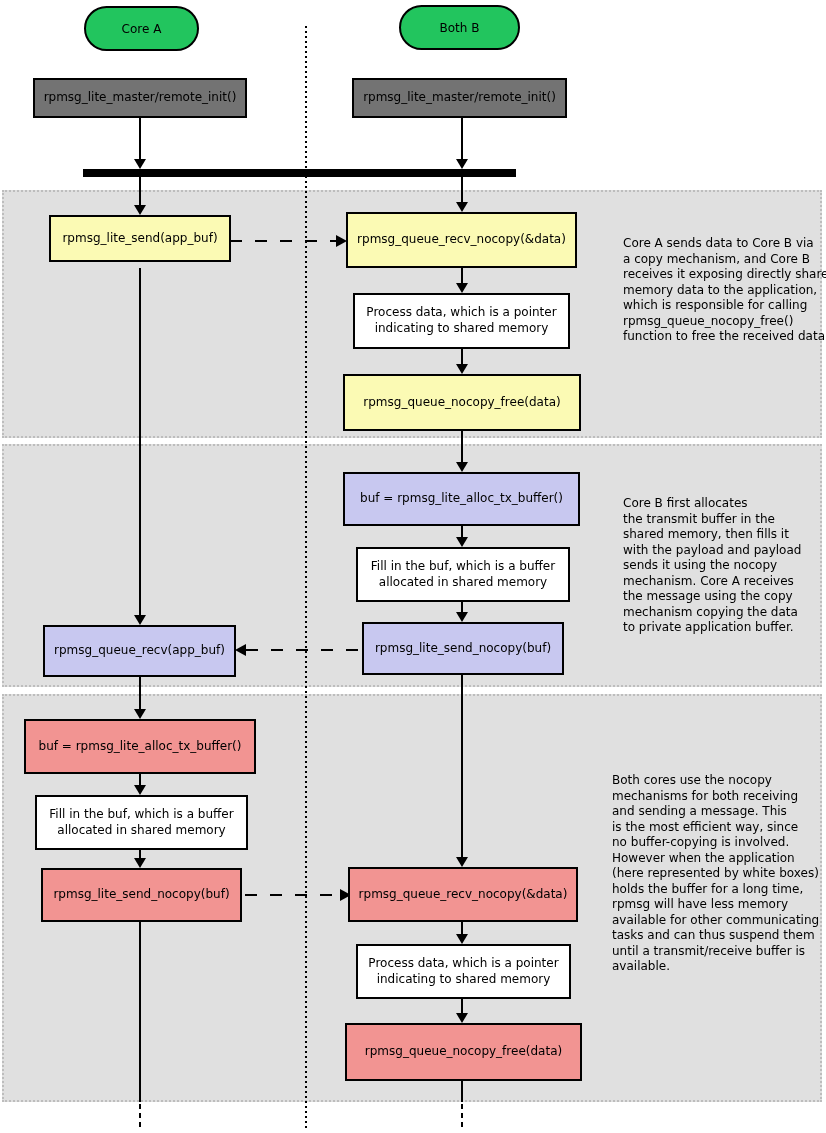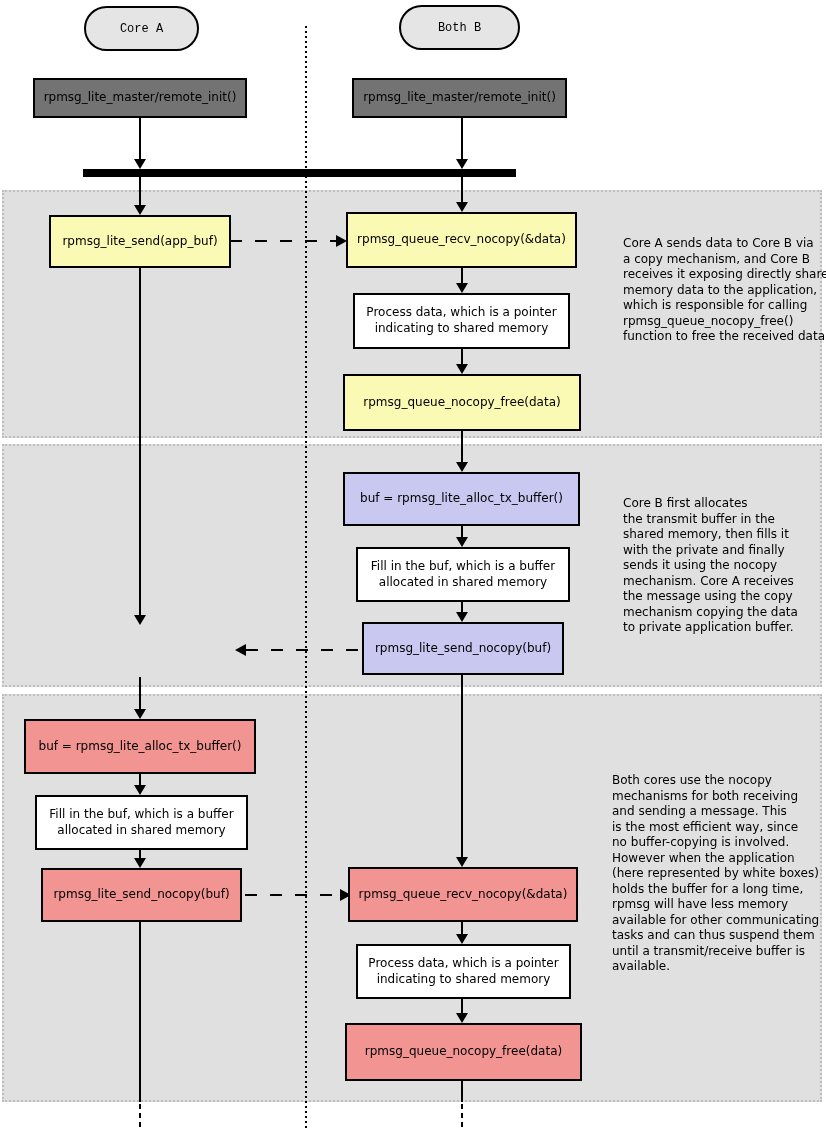--- a/index.html
+++ b/index.html
@@ -23,23 +23,23 @@
   .ah-r{position:absolute;width:0;height:0;border-top:6px solid transparent;
         border-bottom:6px solid transparent;border-left:11px solid #000;}
   .ah-l{position:absolute;width:0;height:0;border-top:6px solid transparent;
         border-bottom:6px solid transparent;border-right:11px solid #000;}
   .bar{position:absolute;background:#000;}
 
   
   .node{position:absolute;border:2px solid #000;box-sizing:border-box;
         display:flex;align-items:center;justify-content:center;text-align:center;
         font-size:12px;line-height:1.3;white-space:pre-line;padding:2px;}
-  .oval{position:absolute;border:2px solid #000;border-radius:23px;background:#e5e5e5;
+  .oval{position:absolute;border:2px solid #000;border-radius:23px;background:#22c55e;
         box-sizing:border-box;display:flex;align-items:center;justify-content:center;
-        font-size:12px;font-family:Liberation Mono, monospace;}
+        font-size:12px;}
   .c-green{background:#737373;}
   .c-yellow{background:#fbfab4;}
   .c-lav{background:#c8c8f0;}
   .c-red{background:#f29492;}
   .c-white{background:#ffffff;}
 
   
   .ann{position:absolute;font-size:12px;line-height:15.5px;white-space:pre;color:#000;}
 </style>
 </head>
@@ -103,51 +103,52 @@
   <div class="oval" style="left:84px;top:6px;width:115px;height:45px;">
     <span>Core A</span>
   </div>
   <div class="oval" style="left:399px;top:5px;width:121px;height:45px;">
     <span>Both B</span>
   </div>
 
   <div class="node c-green" style="left:33px;top:78px;width:214px;height:40px;">rpmsg_lite_master/remote_init()</div>
   <div class="node c-green" style="left:352px;top:78px;width:215px;height:40px;">rpmsg_lite_master/remote_init()</div>
 
-  <div class="node c-yellow" style="left:49px;top:215px;width:182px;height:53px;">rpmsg_lite_send(app_buf)</div>
+  <div class="node c-yellow" style="left:49px;top:215px;width:182px;height:47px;">rpmsg_lite_send(app_buf)</div>
   <div class="node c-yellow" style="left:346px;top:212px;width:231px;height:56px;">rpmsg_queue_recv_nocopy(&amp;data)</div>
   <div class="node c-white" style="left:353px;top:293px;width:217px;height:56px;">Process data, which is a pointer
 indicating to shared memory</div>
   <div class="node c-yellow" style="left:343px;top:374px;width:238px;height:57px;">rpmsg_queue_nocopy_free(data)</div>
 
   <div class="node c-lav" style="left:343px;top:472px;width:237px;height:54px;">buf = rpmsg_lite_alloc_tx_buffer()</div>
   <div class="node c-white" style="left:356px;top:547px;width:214px;height:55px;">Fill in the buf, which is a buffer
 allocated in shared memory</div>
   <div class="node c-lav" style="left:362px;top:622px;width:202px;height:53px;">rpmsg_lite_send_nocopy(buf)</div>
+  <div class="node c-lav" style="left:43px;top:625px;width:193px;height:52px;">rpmsg_queue_recv(app_buf)</div>
 
   <div class="node c-red" style="left:24px;top:719px;width:232px;height:55px;">buf = rpmsg_lite_alloc_tx_buffer()</div>
   <div class="node c-white" style="left:35px;top:795px;width:213px;height:55px;">Fill in the buf, which is a buffer
 allocated in shared memory</div>
   <div class="node c-red" style="left:41px;top:868px;width:201px;height:54px;">rpmsg_lite_send_nocopy(buf)</div>
   <div class="node c-red" style="left:348px;top:867px;width:230px;height:55px;">rpmsg_queue_recv_nocopy(&amp;data)</div>
   <div class="node c-white" style="left:356px;top:944px;width:215px;height:55px;">Process data, which is a pointer
 indicating to shared memory</div>
   <div class="node c-red" style="left:345px;top:1023px;width:237px;height:58px;">rpmsg_queue_nocopy_free(data)</div>
 
   <div class="ann" style="left:623px;top:236px;">Core A sends data to Core B via
 a copy mechanism, and Core B
 receives it exposing directly shared
 memory data to the application,
 which is responsible for calling
 rpmsg_queue_nocopy_free()
 function to free the received data.</div>
   <div class="ann" style="left:623px;top:496px;">Core B first allocates
 the transmit buffer in the
 shared memory, then fills it
-with the private and finally
+with the payload and payload
 sends it using the nocopy
 mechanism. Core A receives
 the message using the copy
 mechanism copying the data
 to private application buffer.</div>
   <div class="ann" style="left:612px;top:773px;">Both cores use the nocopy
 mechanisms for both receiving
 and sending a message. This
 is the most efficient way, since
 no buffer-copying is involved.

